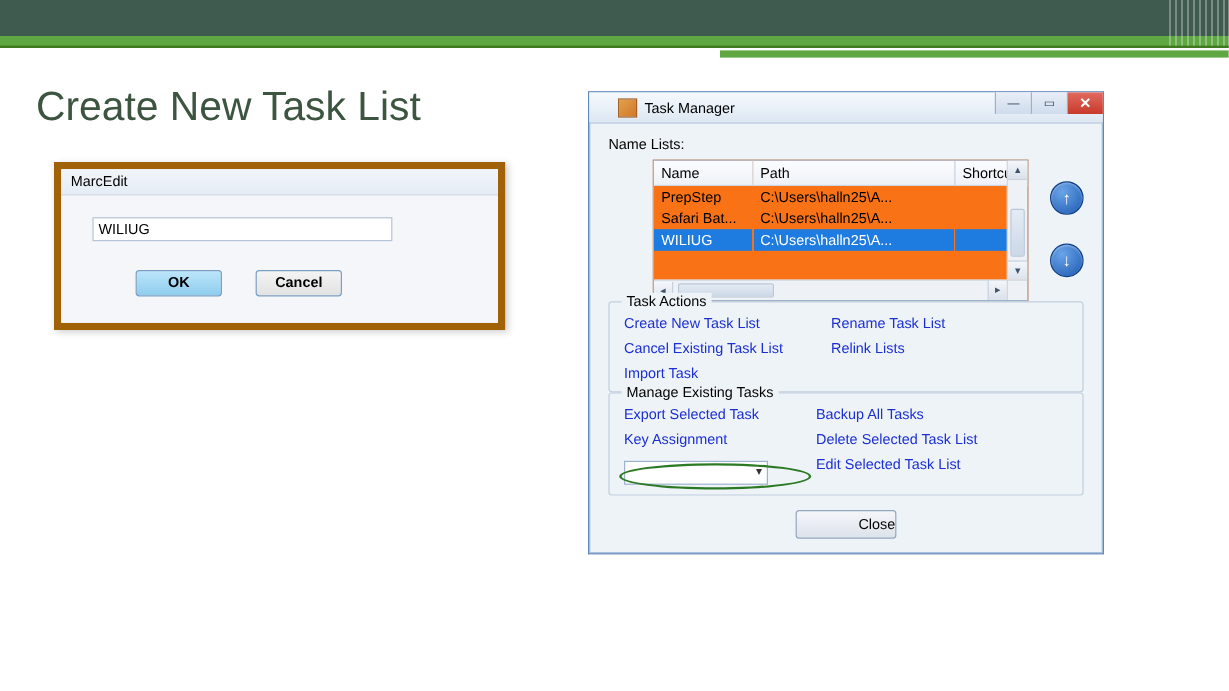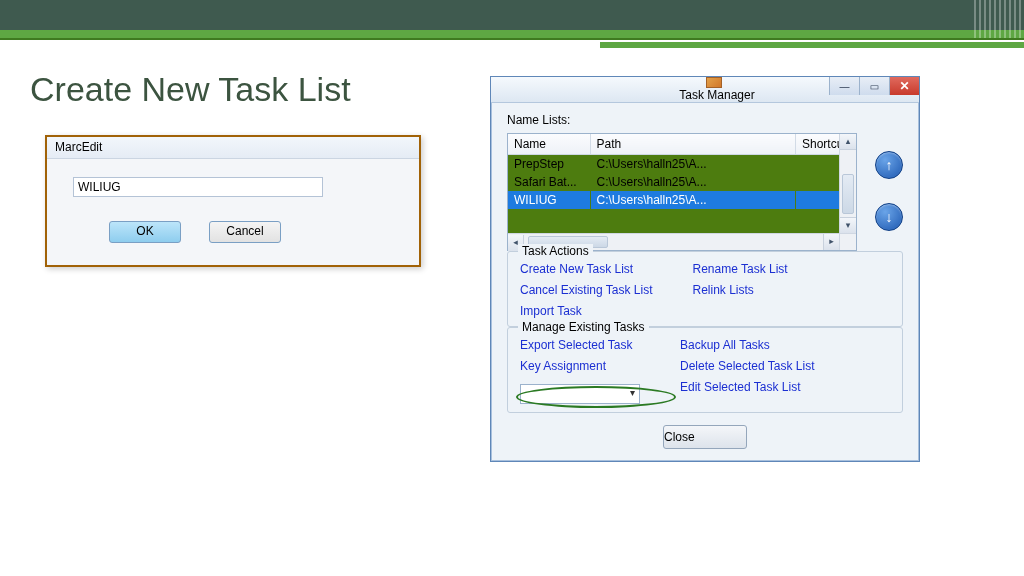--- a/index.html
+++ b/index.html
@@ -47,21 +47,21 @@
     color: #3c5440;
     font-weight: 400;
   }
 
   
   .dlg-small {
     position: absolute;
     top: 135px;
     left: 45px;
     width: 376px;
-    border: 2px solid #a16207;
+    border: 6px solid #a16207;
     background: #f5f7fa;
     box-shadow: 2px 2px 6px rgba(0,0,0,0.2);
   }
   .dlg-small .titlebar {
     height: 22px;
     background: linear-gradient(#f2f6fb, #e5ecf5);
     border-bottom: 1px solid #cbd5e2;
     padding: 3px 8px;
     font-size: 12px;
     color: #000;
@@ -91,20 +91,21 @@
   }
   .dlg-small .btn {
     width: 72px;
     height: 22px;
     border: 1px solid #7a9fc4;
     border-radius: 3px;
     font-size: 12px;
     text-align: center;
     line-height: 18px;
     cursor: pointer;
+    font-weight: bold;
   }
   .btn-ok { background: linear-gradient(#bce5fa, #8ecdee); }
   .btn-cancel { background: linear-gradient(#f4f4f4, #e2e2e2); }
 
   
   .tm {
     position: absolute;
     top: 76px;
     left: 490px;
     width: 430px;
@@ -113,21 +114,20 @@
     box-shadow: 0 0 0 1px #a8c0dd inset;
   }
   .tm .titlebar {
     height: 26px;
     background: linear-gradient(#f5f9fd, #dde7f2);
     border-bottom: 1px solid #b4c7dd;
     display: flex;
     align-items: center;
     padding-left: 24px;
     position: relative;
-    flex-direction: column;
   }
   .tm .app-icon {
     width: 16px; height: 16px;
     background: linear-gradient(135deg,#e3a14a,#d1772a);
     border: 1px solid #a36128;
     margin-right: 6px;
   }
   .tm .titlebar-text { font-size: 12px; color: #000; }
   .tm .win-controls {
     position: absolute;
@@ -145,22 +145,23 @@
   .wc-close { background: linear-gradient(#e06a5e, #c83a2c); color:#fff; width:42px; }
   .wc-close .x { font-weight:bold; font-size:12px; }
 
   .tm-body { padding: 10px 16px 12px; }
   .tm-label { font-size: 12px; margin-bottom: 6px; }
   .tm-list-row { display: flex; gap: 18px; align-items: flex-start; }
   .tm-table-wrap {
     position: relative;
     flex: 1;
     border: 1px solid #9bb2cc;
-    background: #4d7c0f;
+    background: #f97316;
     height: 118px;
+    margin-left: 37px;
   }
   .tm-table { width: 100%; border-collapse: collapse; font-size: 12px; }
   .tm-table th {
     background: linear-gradient(#fbfcfe, #eef2f7);
     border-right: 1px solid #d2dbe6;
     border-bottom: 1px solid #cdd7e3;
     font-weight: 400;
     text-align: left;
     padding: 3px 6px;
   }
@@ -294,21 +295,21 @@
     display: flex;
     justify-content: center;
     margin-top: 12px;
   }
   .tm-close-btn {
     width: 84px; height: 24px;
     border: 1px solid #94a6bb;
     border-radius: 3px;
     background: linear-gradient(#f4f6f9,#dde3eb);
     font-size: 12px;
-    text-align: left;
+    text-align: right;
     line-height: 22px;
     cursor: pointer;
   }
 </style>
 </head>
 <body>
 
 <div class="top-bar"></div>
 <div class="top-accent"></div>
 <div class="green-line2"></div>

